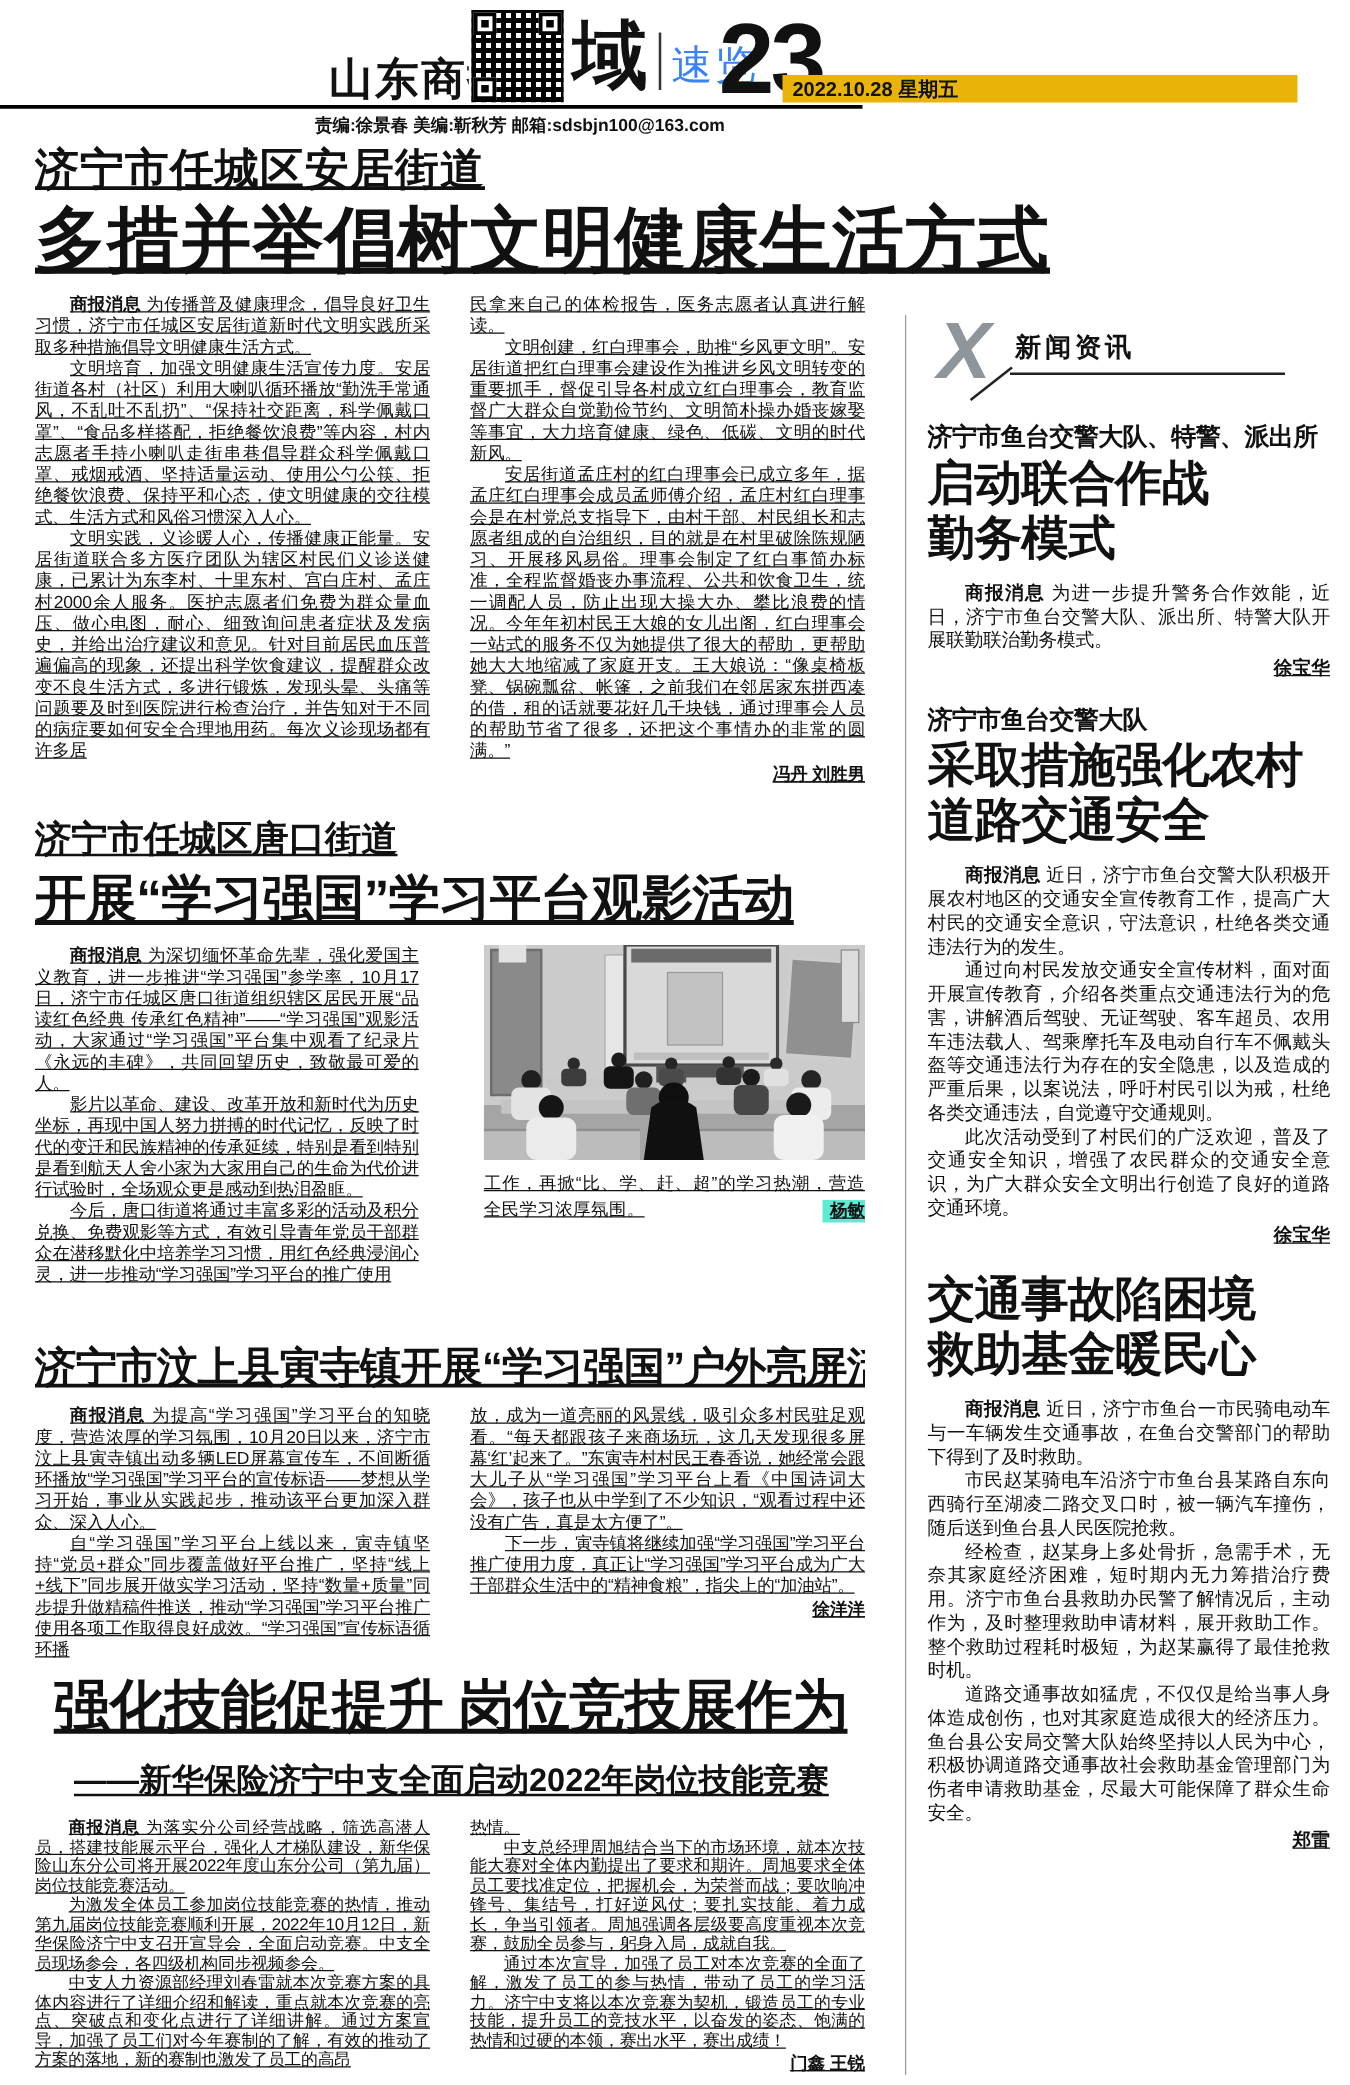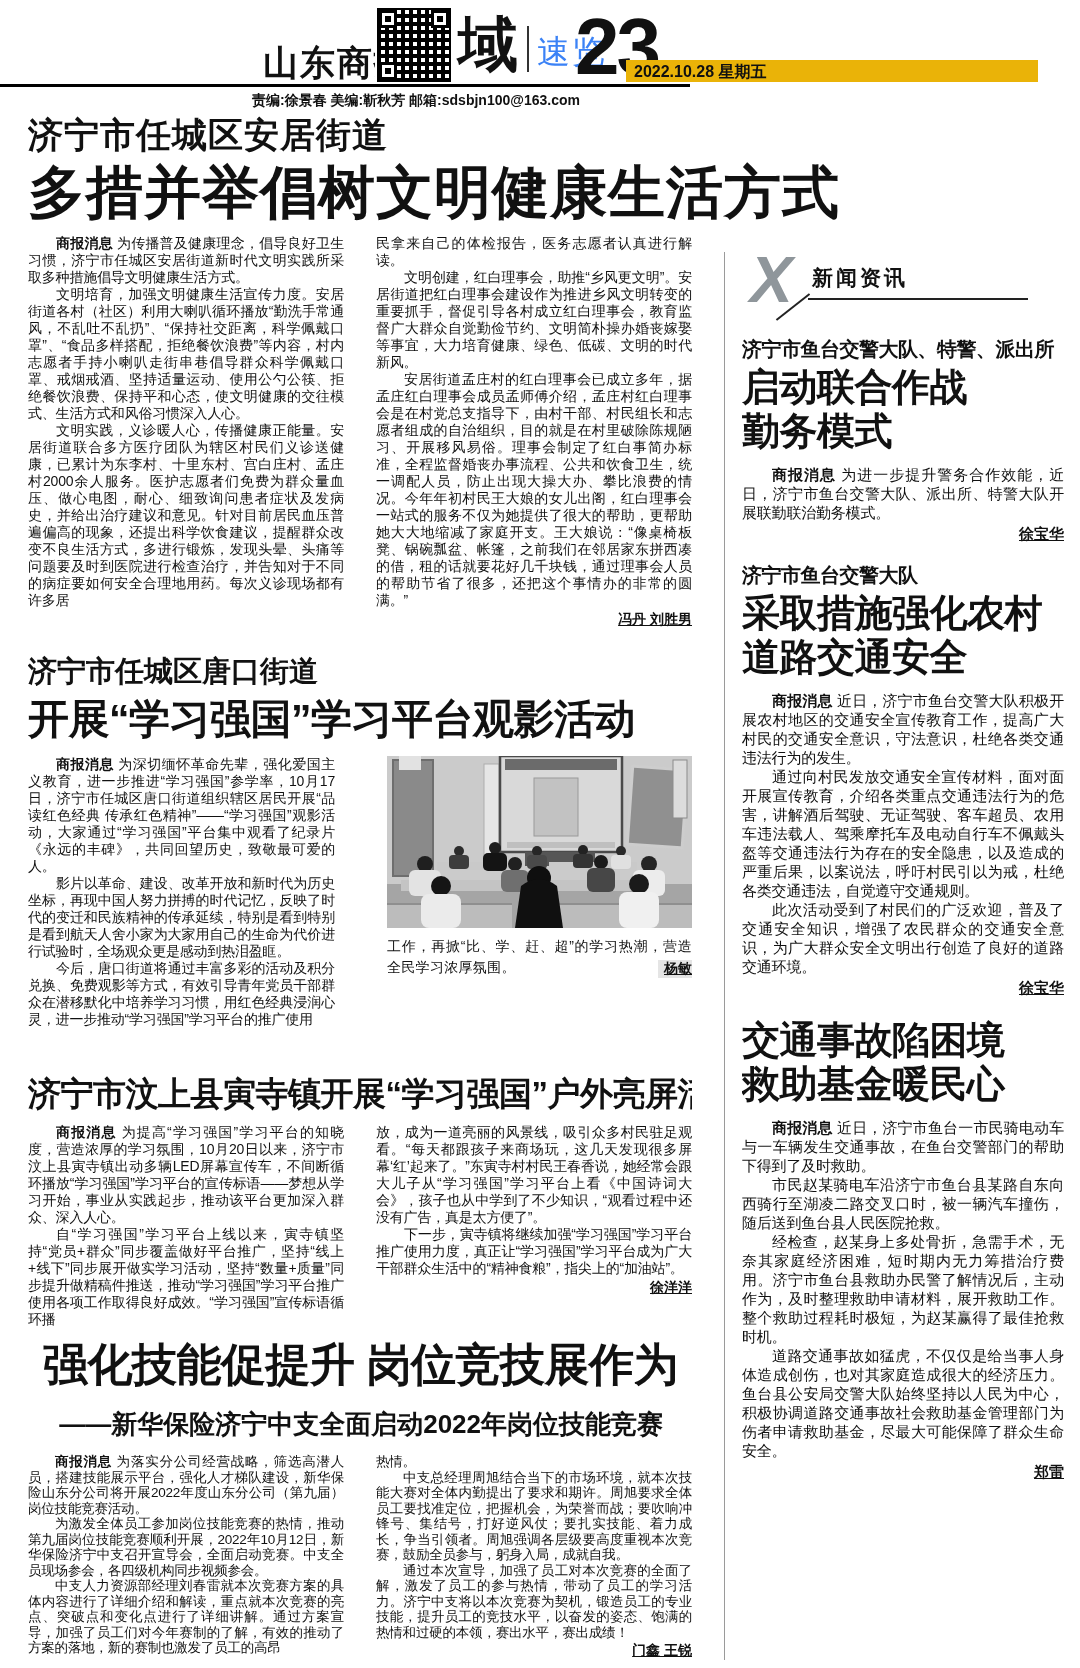--- a/index.html
+++ b/index.html
@@ -20,21 +20,21 @@
   .sec-char { position:absolute; left:458px; top:14px; font-size:60px; font-weight:700; line-height:62px; }
   .sec-vline { position:absolute; left:527px; top:26px; width:2px; height:46px; background:#333; }
   .sec-sub { position:absolute; left:537px; top:30px; font-size:33px; font-weight:400; color:#3b82f6; letter-spacing:2px; }
   .page-num { position:absolute; left:575px; top:7px; font-size:80px; font-weight:900; letter-spacing:-3px; line-height:80px; }
   .date-bar { position:absolute; left:626px; top:60px; width:412px; height:22px; background:#eab308; }
   .date-bar span { display:block; padding:2px 0 0 8px; font-size:16px; font-weight:700; color:#111; }
   .head-rule { position:absolute; left:0; top:84px; width:690px; height:3px; background:#000; }
   .staff { position:absolute; left:252px; top:92px; font-size:14px; font-weight:700; }
   
   .left-main { position:absolute; left:28px; top:112px; width:664px; }
-  .left-main section { position:absolute; left:0; overflow:hidden; }
+  .left-main section { position:absolute; left:0; overflow:hidden;text-decoration:underline; }
   .kicker { font-weight:700; }
   .twocol { display:flex; gap:32px; }
   .col { width:325px; }
   .bodytext p { margin:0; text-indent:2em; text-align:justify; font-size:14px; line-height:17px; letter-spacing:-0.2px; }
   .cont > p:first-child { text-indent:0; }
   .byline { text-align:right; font-weight:700; margin-top:2px; font-size:14px; }
   .byline span { text-decoration:underline; }
   
   .sec-a1 { top:0; width:880px; }
   .sec-a1 .kicker { font-size:35px; letter-spacing:1px; }
@@ -42,21 +42,21 @@
   .sec-a1 .twocol { margin-top:12px; width:664px; }
   
   .sec-a2 { top:540px; width:664px; }
   .sec-a2 .kicker { font-size:29px; }
   .sec-a2 h2 { margin:4px 0 0 0; font-size:41px; font-weight:900; letter-spacing:-0.5px; line-height:46px; white-space:nowrap; }
   .sec-a2 .twocol { margin-top:14px; }
   figure.photo { margin:0 0 0 20px; width:305px; }
   figure.photo svg { display:block; }
   .caption { position:relative; margin:8px 0 0 20px; width:305px; }
   .caption p { margin:0; font-size:14px; line-height:21px; text-align:justify; letter-spacing:0.3px; }
-  .caption .byline { position:absolute; right:0; bottom:0; background:#e5e5e5; padding-left:6px; }
+  .caption .byline { position:absolute; right:0; bottom:0; background:#5eead4; padding-left:6px; }
   
   .sec-a3 { top:962px; width:664px; }
   .sec-a3 h2 { margin:0; font-size:33px; font-weight:900; letter-spacing:-0.5px; line-height:40px; white-space:nowrap; }
   .sec-a3 .twocol { margin-top:10px; }
   
   .sec-a4 { top:1212px; width:664px; }
   .sec-a4 h2 { margin:15px; font-size:45px; font-weight:900; letter-spacing:-0.5px; line-height:52px; white-space:nowrap; }
   .sec-a4 .subhead { margin-top:16px; font-size:26px; font-weight:700; text-indent:1.2em; }
   .sec-a4 .twocol { margin-top:12px; }
   .sec-a4 .bodytext p { font-size:13.5px; line-height:15.5px; }

